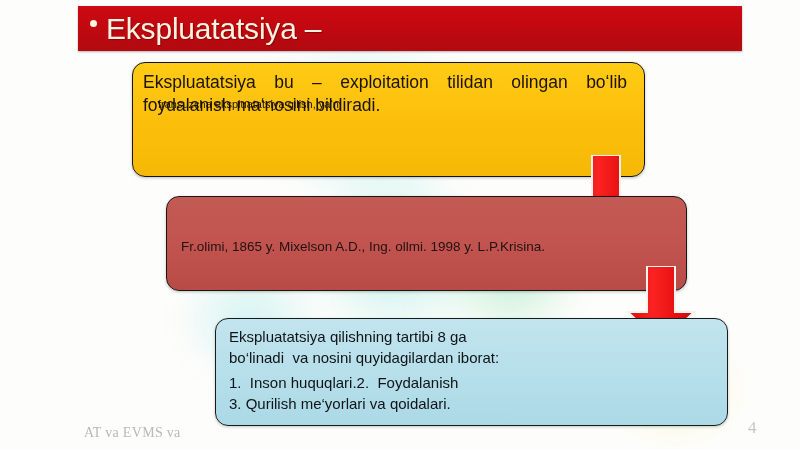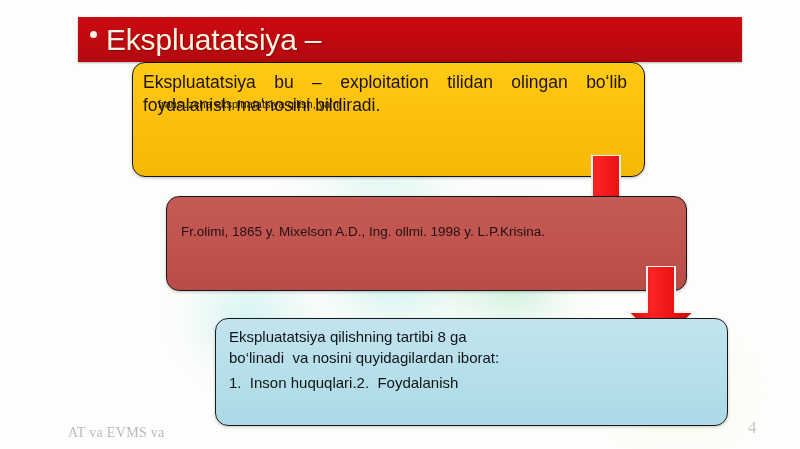--- a/index.html
+++ b/index.html
@@ -52,21 +52,20 @@
 
   
   #title-bar {
     position: absolute;
     left: 78px;
     top: 6px;
     width: 664px;
     height: 45px;
     background: linear-gradient(180deg, #cc0a13 0%, #c20810 45%, #b10a10 100%);
     box-shadow: 0 1px 2px rgba(0,0,0,0.30);
-    margin-top: 11px;
   }
   #title-row {
     position: absolute;
     left: 8px;
     top: 0;
     right: 0;
     height: 45px;
     display: flex;
     align-items: center;
   }
@@ -134,21 +133,21 @@
     top: 196px;
     width: 521px;
     height: 95px;
     background: linear-gradient(180deg, #c45a54 0%, #c1544f 50%, #b94b46 100%);
     border-color: #171717;
     box-shadow: 0 1px 3px rgba(0,0,0,0.25);
   }
   #maroon-text {
     position: absolute;
     left: 14px;
-    top: 25px;
+    top: 40px;
     width: 470px;
     color: #231111;
     font-size: 13.5px;
     line-height: 20px;
   }
 
   
   #box-blue {
     left: 215px;
     top: 318px;
@@ -180,21 +179,21 @@
   
   .arrow-down {
     position: absolute;
   }
   #arrow-1 { left: 570px; top: 155px; width: 72px; height: 78px; }
   #arrow-2 { left: 625px; top: 266px; width: 72px; height: 80px; }
 
   
   #footer-note {
     position: absolute;
-    left: 68px;
+    left: 84px;
     top: 425px;
     color: #b9b9b9;
     font-family: "Liberation Serif", serif;
     font-size: 14px;
     letter-spacing: 0.3px;
   }
   #page-number {
     position: absolute;
     left: 748px;
     top: 418px;
@@ -257,19 +256,20 @@
       </defs>
       <polygon points="22,0 50,0 50,46 69,46 36,78 3,46 22,46" fill="url(#ag2)" stroke="#f7f2ee" stroke-width="2"></polygon>
     </svg>
   </div>
 
   <div id="box-blue" class="callout">
     <div id="blue-text">
       <span class="blue-line">Ekspluatatsiya qilishning tartibi 8 ga</span>
       <span class="blue-line">bo‘linadi  va nosini quyidagilardan iborat:</span>
       <span class="blue-line-last">1.  Inson huquqlari.2.  Foydalanish</span>
+      <span class="blue-line">3. Qurilish me‘yorlari va qoidalari.</span>
     </div>
   </div>
 
   <div id="footer-note">AT va EVMS va</div>
   <div id="page-number">4</div>
 
 </div>
 
 </body></html>

